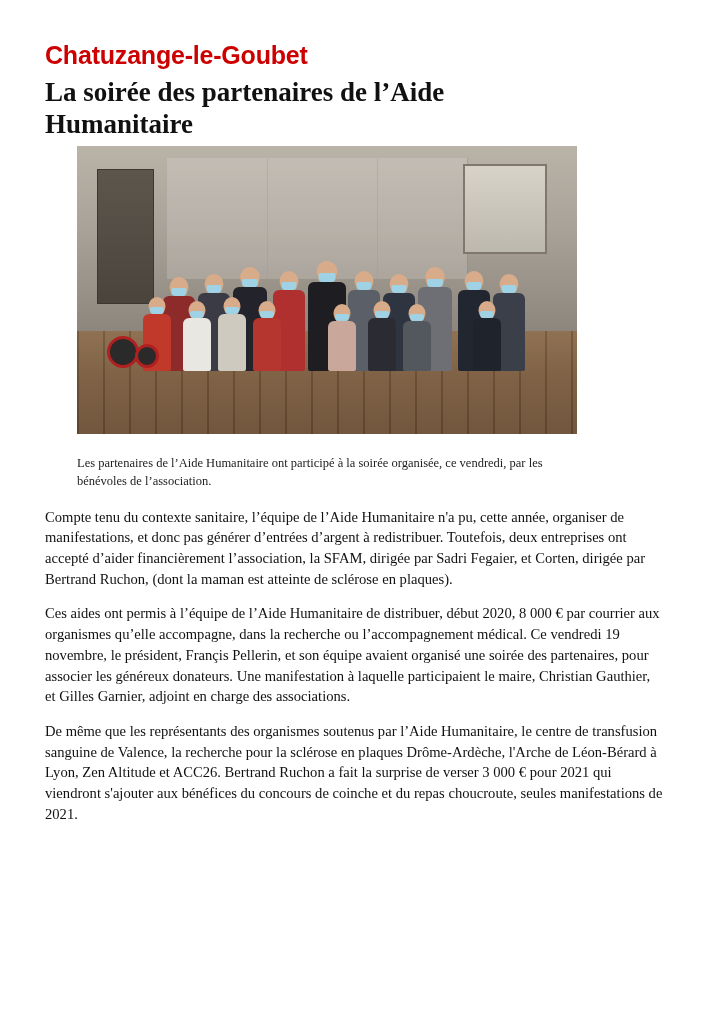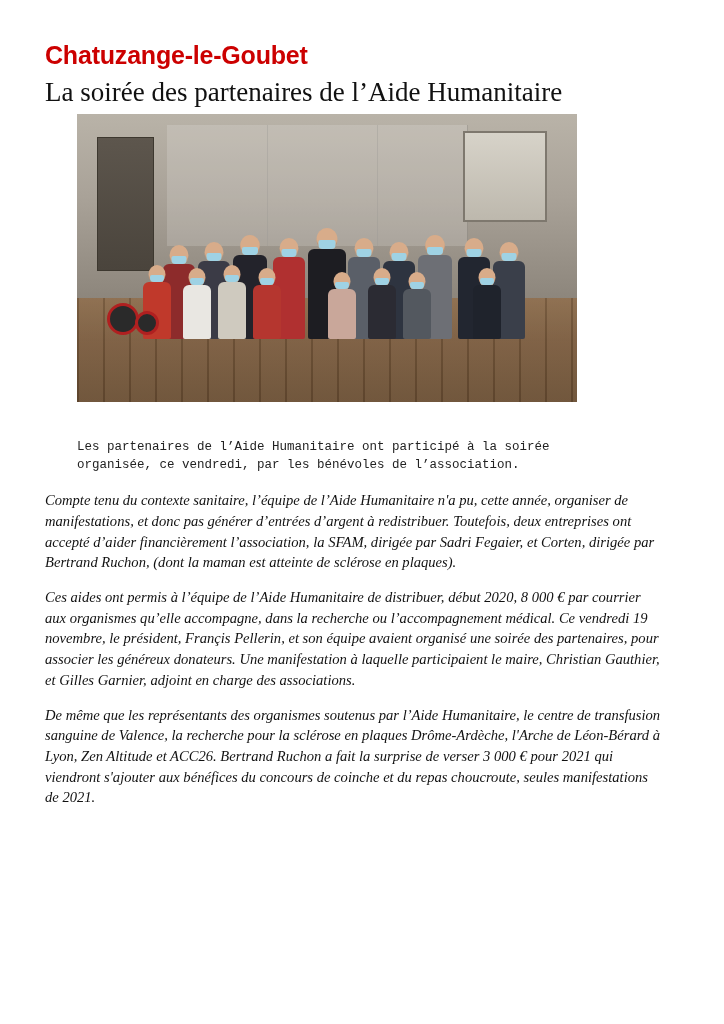--- a/index.html
+++ b/index.html
@@ -25,21 +25,21 @@
     font-family: "Liberation Sans", sans-serif;
     font-weight: bold;
     font-size: 25px;
     color: #cc0000;
     letter-spacing: -0.2px;
     line-height: 1.1;
     margin: 0 0 6px 0;
   }
   .headline {
     font-family: "Liberation Serif", serif;
-    font-weight: normal;
+    font-weight: bold;
     font-size: 27px;
     line-height: 1.2;
     color: #111111;
     margin: 0 0 6px 0;
     max-width: 530px;
   }
   .byline {
     font-family: "Liberation Sans", sans-serif;
     font-size: 12.5px;
     color: #444444;
@@ -140,34 +140,33 @@
   .wheelchair .wheel {
     position: absolute;
     bottom: 0;
     width: 26px; height: 26px;
     border: 3px solid #b02020;
     border-radius: 50%;
     background: #2a2a2a;
   }
   .wheelchair .wheel.w2 { left: 28px; width: 18px; height: 18px; }
   .caption {
-    font-family: Liberation Mono, monospace;
+    font-family: Liberation Serif, serif;
     font-size: 12.5px;
     line-height: 1.45;
     color: #222222;
-    margin: 36px 0 0 0;
+    margin: 20px 0 0 0;
   }
   .body-text p {
     font-family: "Liberation Serif", serif;
     font-size: 14.6px;
     line-height: 1.42;
     color: #111111;
     margin: 14px 0 0 0;
     text-align: left;
-    font-style: italic;
   }
   .body-text p:first-child { margin-top: 16px; }
 </style>
 </head>
 <body>
 
 <div class="page">
 
   <h1 class="kicker">Chatuzange-le-Goubet</h1>
 

